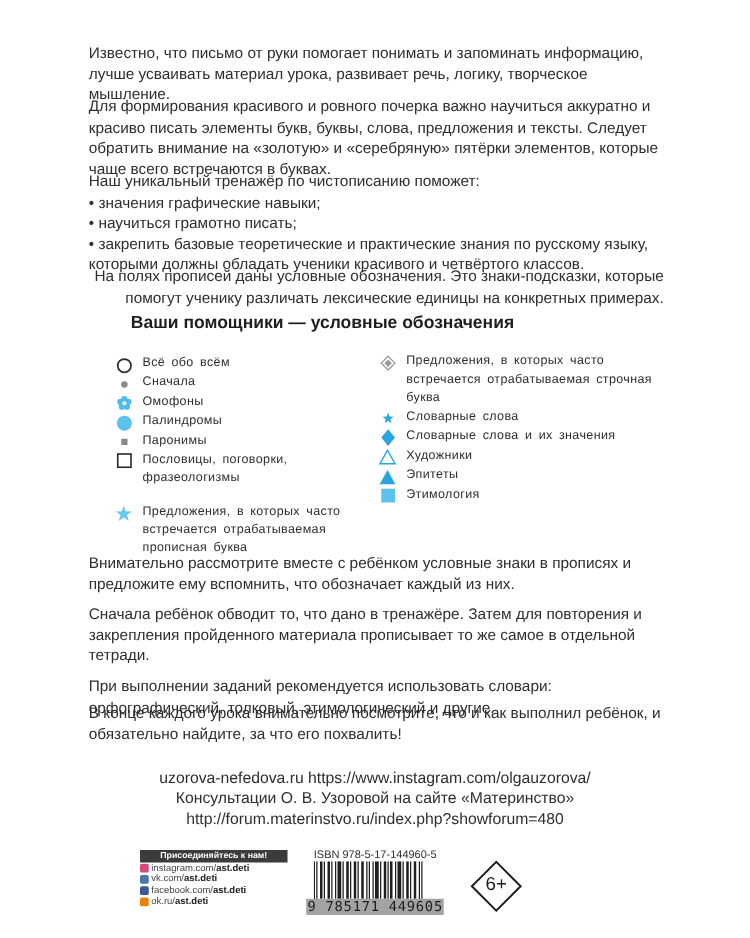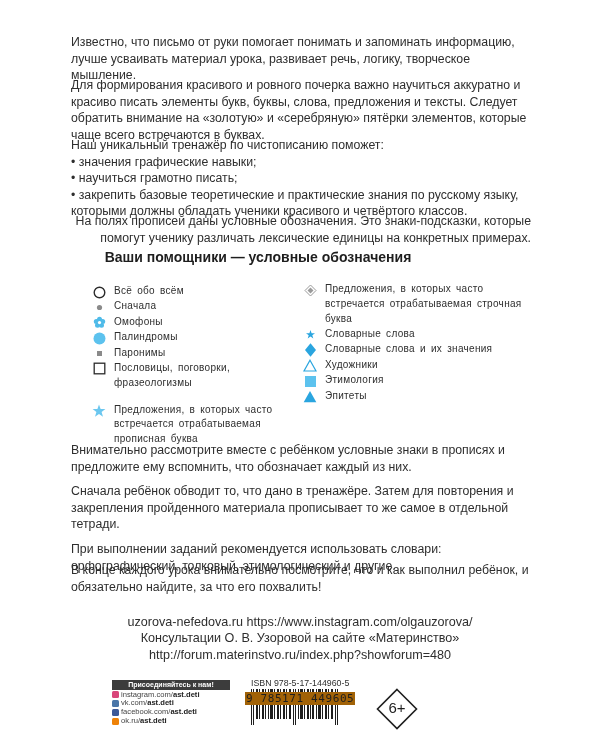--- a/index.html
+++ b/index.html
@@ -51,21 +51,21 @@
       background: #3c3c3c; color: #fff; font-size: 7px; font-weight: bold;
       padding: 1px 6px; height: 10px; line-height: 8px; width: 118px; text-align: center;
     }
     .social-row { font-size: 7.6px; line-height: 8.3px; color: #444; display: flex; align-items: center; margin-top: 0.5px; }
     .social-row:first-of-type { margin-top: 3px; }
     .social-row .sicon { width: 7px; height: 7px; border-radius: 1.5px; margin-right: 2px; flex: 0 0 7px; }
     .social-row b { color: #222; }
 
     .isbn { position: absolute; left: 251px; top: 678px; font-size: 8.8px; color: #2e2e2e; }
     .barcode { position: absolute; left: 251px; top: 689px; width: 90px; height: 36px; }
-    .barcode-digits { position: absolute; left: 245px; top: 692px; font-size: 11px; letter-spacing: 0.6px; color: #1e1e1e; font-family: "DejaVu Sans Mono", monospace; background: #a16207; padding: 0 1px; }
+    .barcode-digits { position: absolute; left: 245px; top: 719px; font-size: 11px; letter-spacing: 0.6px; color: #1e1e1e; font-family: "DejaVu Sans Mono", monospace; background: #a3a3a3; padding: 0 1px; }
 
     .age { position: absolute; left: 376px; top: 688px; width: 42px; height: 42px; }
     .age-label { position: absolute; left: 376px; top: 699px; width: 42px; text-align: center; font-size: 15px; color: #1e1e1e; }
   </style>
 </head>
 <body>
 
 <div class="page">
 
 
@@ -176,33 +176,33 @@
     <div class="legend-item">
       <span class="ico">
         <svg width="14" height="13" viewBox="0 0 14 13">
             <polygon points="7,1.2 13,12 1,12" fill="none" stroke="#2aa5df" stroke-width="1.2"></polygon>
           </svg>
       </span>
       <span>Художники</span>
     </div>
     <div class="legend-item">
       <span class="ico">
-        <svg width="13" height="13" viewBox="0 0 13 13">
-            <rect x="1" y="1" width="11" height="11" fill="#5cc2ee"></rect>
-          </svg>
-      </span>
-      <span>Этимология</span>
-    </div>
-    <div class="legend-item">
-      <span class="ico">
         <svg width="14" height="13" viewBox="0 0 14 13">
             <polygon points="7,1 13.3,12.3 0.7,12.3" fill="#2aa5df"></polygon>
           </svg>
       </span>
       <span>Эпитеты</span>
+    </div>
+    <div class="legend-item">
+      <span class="ico">
+        <svg width="13" height="13" viewBox="0 0 13 13">
+            <rect x="1" y="1" width="11" height="11" fill="#5cc2ee"></rect>
+          </svg>
+      </span>
+      <span>Этимология</span>
     </div>
   </div>
 
   <p class="para2 q1">Внимательно рассмотрите вместе с ребёнком условные знаки в прописях и предложите ему вспомнить, что обозначает каждый из них.</p>
   <p class="para2 q2">Сначала ребёнок обводит то, что дано в тренажёре. Затем для повторения и закрепления пройденного материала прописывает то же самое в отдельной тетради.</p>
   <p class="para2 q3">При выполнении заданий рекомендуется использовать словари: орфографический, толковый, этимологический и другие.</p>
   <p class="para2 q4">В конце каждого урока внимательно посмотрите, что и как выполнил ребёнок, и обязательно найдите, за что его похвалить!</p>
 
   <div class="links">
     <div>uzorova-nefedova.ru https://www.instagram.com/olgauzorova/</div>

